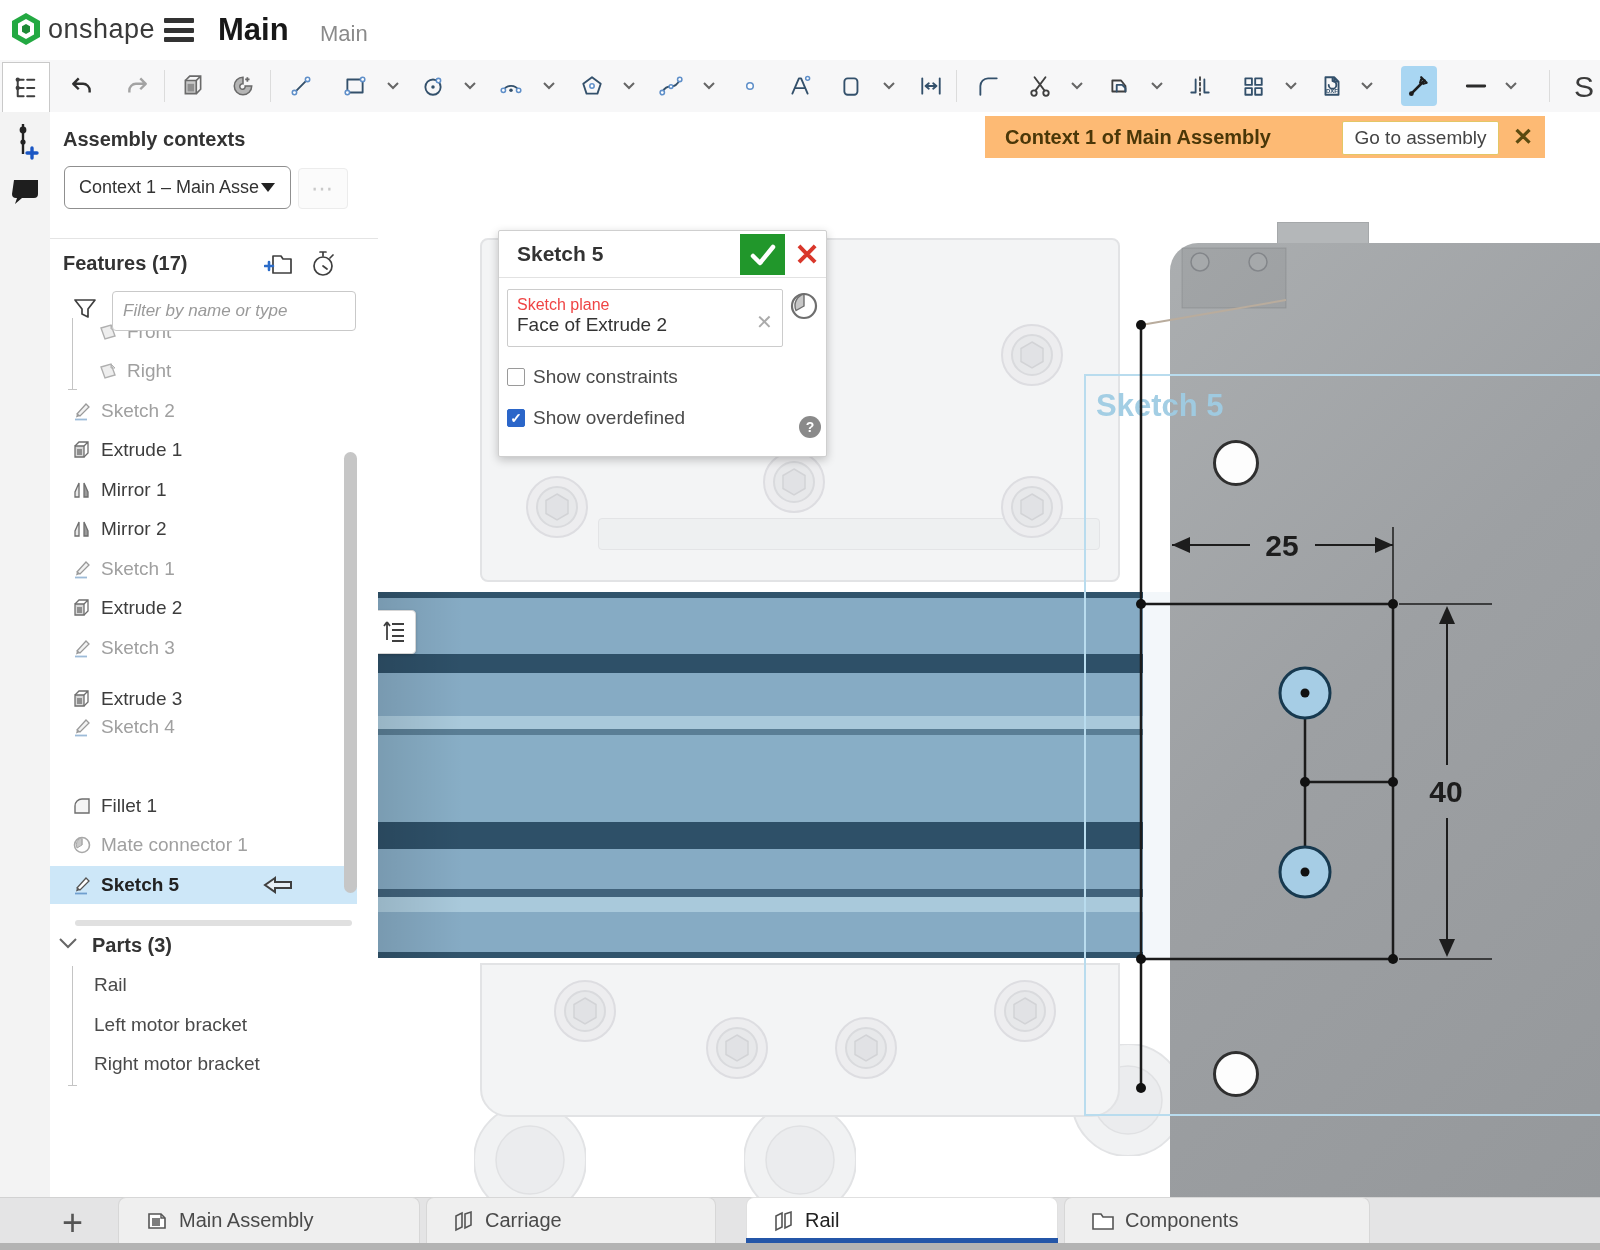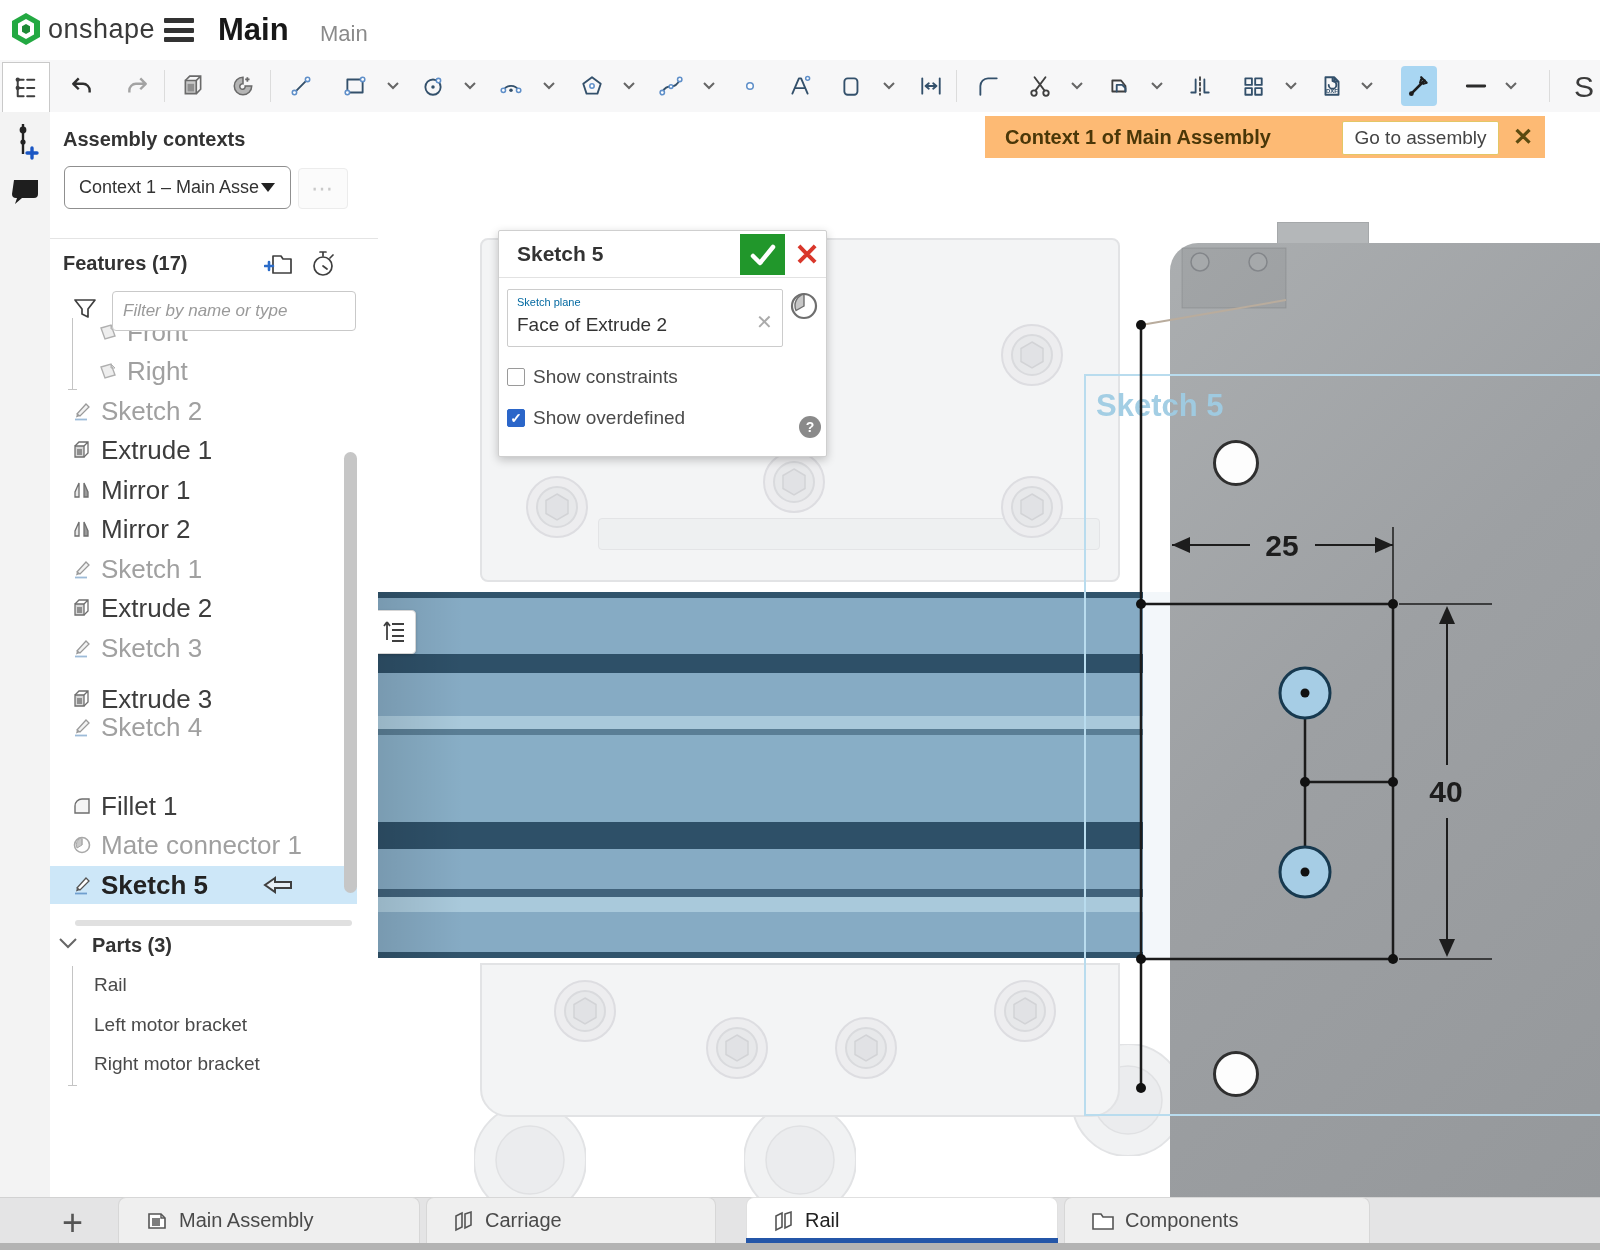--- a/index.html
+++ b/index.html
@@ -42,21 +42,21 @@
   .caret-dn{width:0;height:0;border-left:7px solid transparent;border-right:7px solid transparent;border-top:9px solid #222;margin-left:2px;}
   .dots-btn{left:298px;top:168px;width:48px;height:39px;background:#fbfbfb;border:1px solid #ececec;border-radius:4px;
     color:#c9c9c9;font-size:22px;letter-spacing:2px;display:flex;align-items:center;justify-content:center;}
   .divider{left:50px;top:238px;width:328px;height:1px;background:#e4e4e4;}
   .filter-input{left:112px;top:291px;width:244px;height:40px;box-sizing:border-box;border:1px solid #c9c9c9;border-radius:4px;
     font-style:italic;font-size:17px;color:#555;padding:0 10px;background:#fff;font-family:"Liberation Sans",sans-serif;}
   .filter-input::placeholder{color:#9a9a9a;}
   .feat-row{left:50px;width:307px;height:38px;display:flex;align-items:center;}
   .feat-row .fi{margin-left:22px;width:20px;height:20px;flex:none;}
   .feat-row.indent .fi{margin-left:48px;}
-  .feat-label{margin-left:9px;font-size:26px;color:#3d3d3d;white-space:nowrap;}
+  .feat-label{margin-left:9px;font-size:19px;color:#3d3d3d;white-space:nowrap;}
   .feat-row.gray .feat-label{color:#a0a0a0;}
   .feat-row.sel{background:#cde7f8;}
   .feat-row.sel .feat-label{font-weight:bold;color:#222;}
   .guide{background:#c4c4c4;}
   .scroll-v{left:344px;top:452px;width:13px;height:441px;background:#c6c6c6;border-radius:7px;}
   .scroll-h{left:75px;top:920px;width:277px;height:6px;background:#e0e0e0;border-radius:3px;}
   .part-row{left:50px;width:307px;height:40px;display:flex;align-items:center;}
   .part-label{margin-left:44px;font-size:19px;color:#4a4a4a;}
 
   
@@ -69,21 +69,21 @@
 
   
   .dialog{left:498px;top:230px;width:327px;height:225px;background:#fff;border:1px solid #cfcfcf;border-radius:2px;
     box-shadow:0 3px 10px rgba(0,0,0,.22);}
   .dlg-title{left:0;top:0;width:100%;height:47px;border-bottom:1px solid #e2e2e2;box-sizing:border-box;}
   .dlg-title-text{left:18px;top:11px;font-size:21px;font-weight:bold;color:#333;}
   .btn-ok{left:241px;top:3px;width:45px;height:41px;background:#21972b;display:flex;align-items:center;justify-content:center;}
   .btn-cancel{left:292px;top:3px;width:32px;height:41px;display:flex;align-items:center;justify-content:center;
     color:#d9372b;font-size:30px;font-weight:bold;}
   .plane-box{left:8px;top:58px;width:276px;height:58px;border:1px solid #ccc;border-radius:2px;box-sizing:border-box;}
-  .plane-label{left:9px;top:6px;font-size:11px;color:#0369a1;}
+  .plane-label{left:9px;top:6px;font-size:16px;color:#ef4444;}
   .plane-value{left:9px;top:24px;font-size:19px;color:#333;}
   .plane-clear{left:248px;top:20px;font-size:20px;color:#aaa;}
   .chk{width:18px;height:18px;border:1.5px solid #9a9a9a;border-radius:2px;box-sizing:border-box;background:#fff;}
   .chk.on{background:#2b66c9;border-color:#2b66c9;color:#fff;font-size:14px;font-weight:bold;
     display:flex;align-items:center;justify-content:center;}
   .chk-label{font-size:19px;color:#4a4a4a;}
   .help-dot{left:300px;top:185px;width:22px;height:22px;border-radius:50%;background:#8a8a8a;color:#fff;
     font-size:14px;font-weight:bold;display:flex;align-items:center;justify-content:center;}
 
   

